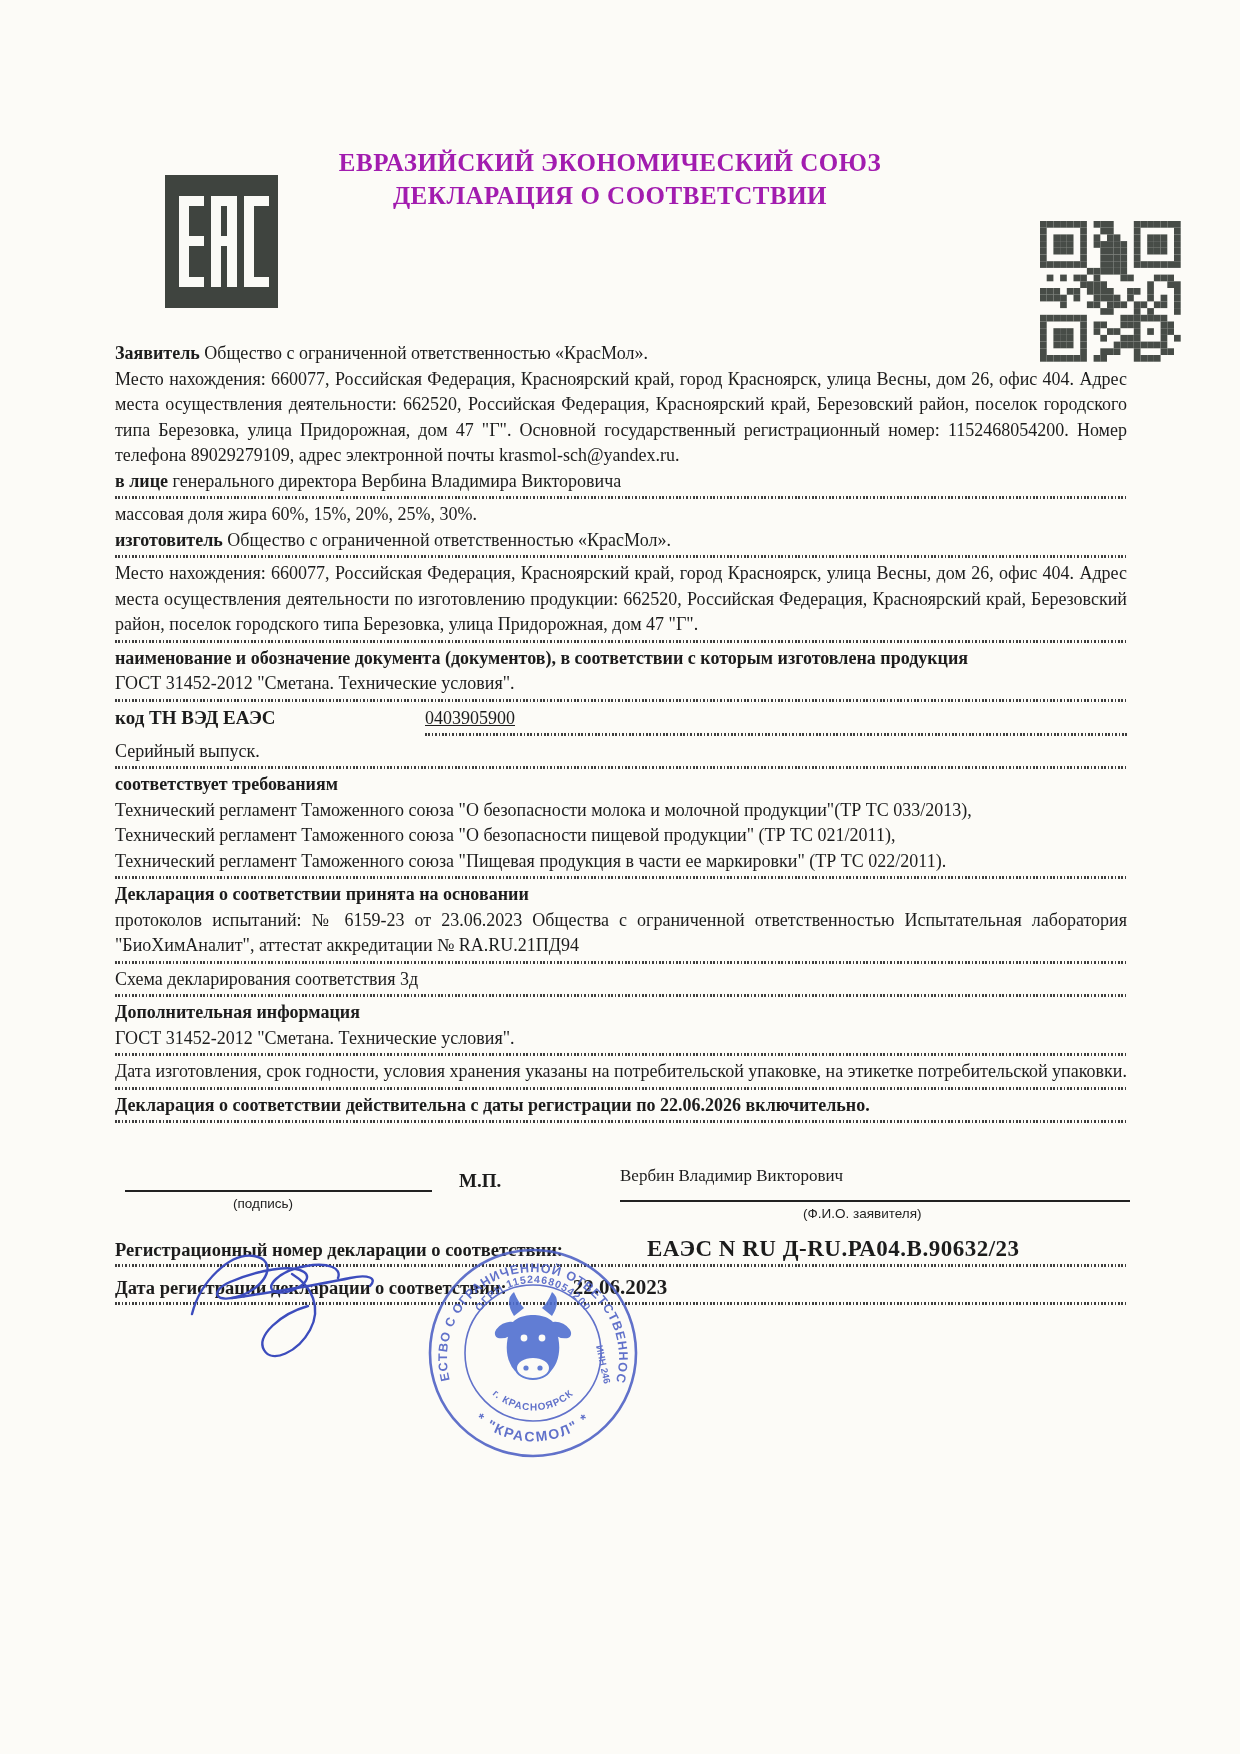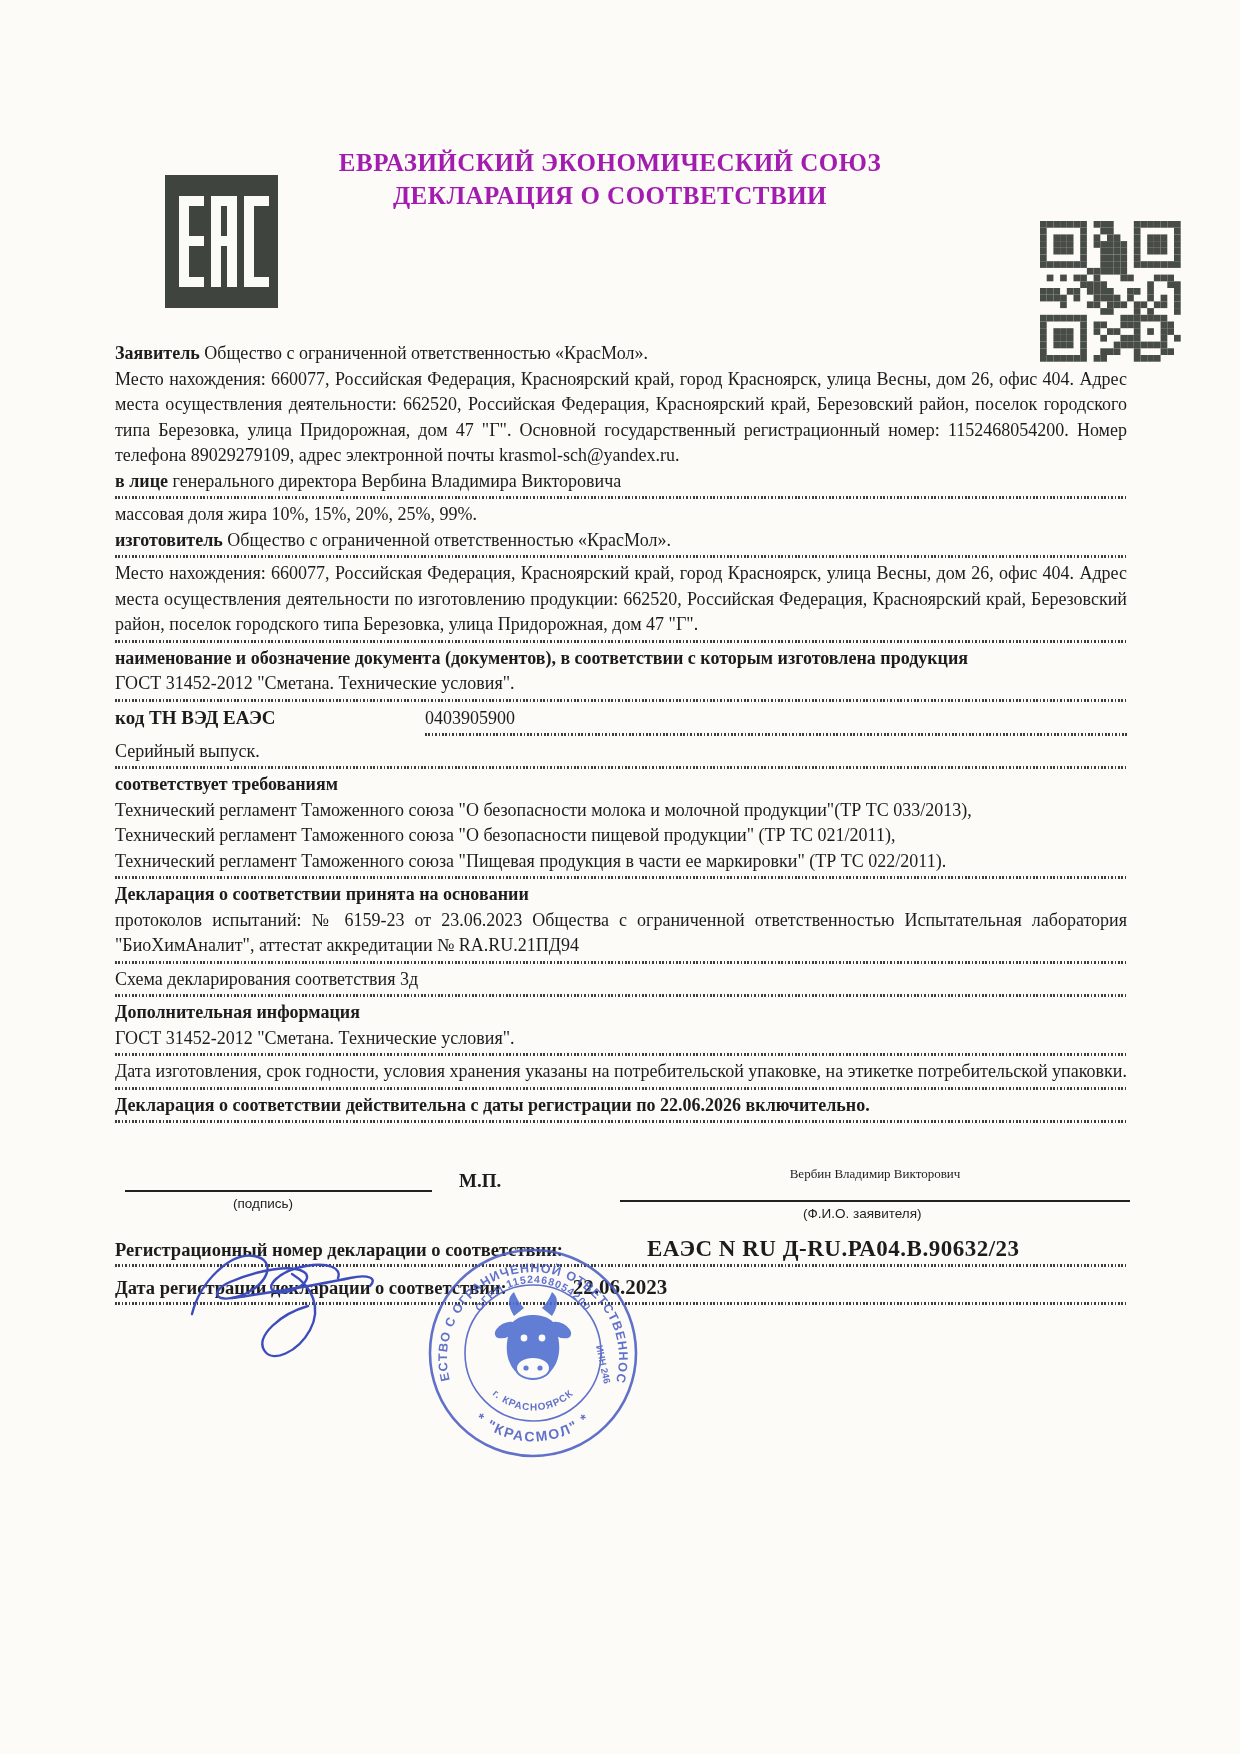--- a/index.html
+++ b/index.html
@@ -22,28 +22,28 @@
   .qr{position:absolute;left:1040px;top:221px;}
   
   .content{position:absolute;left:115px;top:341px;width:1012px;}
   .content p{margin:0;text-align:justify;font-size:18px;line-height:25.5px;}
   .b{font-weight:bold;}
   .rule{height:3px;margin:2px 0 3px;
     background:repeating-linear-gradient(90deg,#3d3d3d 0 1.6px,transparent 1.6px 3.4px);}
   .row-tnved{display:flex;align-items:flex-start;}
   .row-tnved .lbl{font-weight:bold;font-size:19px;line-height:26px;white-space:nowrap;width:310px;}
   .row-tnved .val-wrap{flex:1;}
-  .row-tnved .val{font-size:18px;line-height:26px;}
+  .row-tnved .val{font-size:18px;line-height:26px;text-decoration:underline;}
   
   .validity{font-weight:bold;font-size:18.5px;line-height:26px;margin-top:16px;text-align:justify;}
   .sig-row{position:relative;height:102px;}
   .sig-line{position:absolute;border-bottom:2px solid #222;}
   .cap{font-family:"Liberation Sans","DejaVu Sans",sans-serif;font-size:13.5px;color:#222;}
   .mp{position:absolute;left:344px;top:44px;font-weight:bold;font-size:19px;}
-  .fio-name{position:absolute;left:505px;top:40px;width:510px;text-align:center;font-size:13px;}
+  .fio-name{position:absolute;left:505px;top:40px;width:510px;text-align:left;font-size:17px;}
   .reg-row{display:flex;align-items:baseline;margin-top:8px;}
   .reg-row .lbl{font-weight:bold;font-size:18.5px;white-space:nowrap;}
   .reg-num-val{font-weight:bold;font-size:23px;margin-left:84px;letter-spacing:.5px;}
   .reg-date-val{font-weight:bold;font-size:21px;margin-left:66px;text-align:right;}
   
   .signature-svg{position:absolute;left:172px;top:1234px;z-index:3;}
   .stamp-svg{position:absolute;left:426px;top:1246px;z-index:2;opacity:.88;}
 </style>
 </head>
 <body>
@@ -319,21 +319,21 @@
   </div>
 
   <div class="content">
 
     <p><span class="b">Заявитель</span><span> Общество с ограниченной ответственностью «КрасМол».</span></p>
     <p>Место нахождения: 660077, Российская Федерация, Красноярский край, город Красноярск, улица Весны, дом 26, офис 404. Адрес места осуществления деятельности: 662520, Российская Федерация, Красноярский край, Березовский район, поселок городского типа Березовка, улица Придорожная, дом 47 "Г". Основной государственный регистрационный номер: 1152468054200. Номер телефона 89029279109, адрес электронной почты krasmol-sch@yandex.ru.</p>
 
     <p><span class="b">в лице</span><span> генерального директора Вербина Владимира Викторовича</span></p>
     <div class="rule"></div>
 
-    <p>массовая доля жира 10%, 15%, 20%, 25%, 99%.</p>
+    <p>массовая доля жира 60%, 15%, 20%, 25%, 30%.</p>
 
     <p><span class="b">изготовитель</span><span> Общество с ограниченной ответственностью «КрасМол».</span></p>
     <div class="rule"></div>
 
     <p>Место нахождения: 660077, Российская Федерация, Красноярский край, город Красноярск, улица Весны, дом 26, офис 404. Адрес места осуществления деятельности по изготовлению продукции: 662520, Российская Федерация, Красноярский край, Березовский район, поселок городского типа Березовка, улица Придорожная, дом 47 "Г".</p>
     <div class="rule"></div>
 
     <p class="b">наименование и обозначение документа (документов), в соответствии с которым изготовлена продукция</p>
     <p>ГОСТ 31452-2012  "Сметана. Технические условия".</p>
     <div class="rule"></div>

